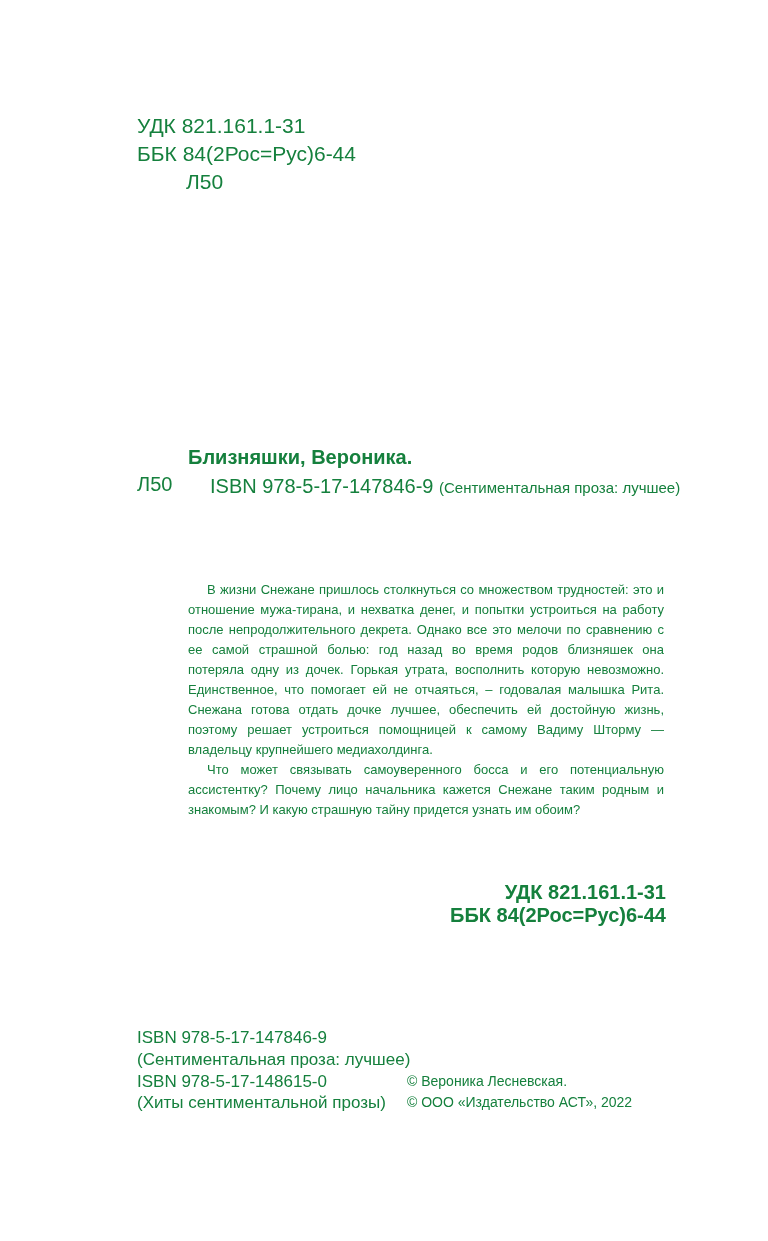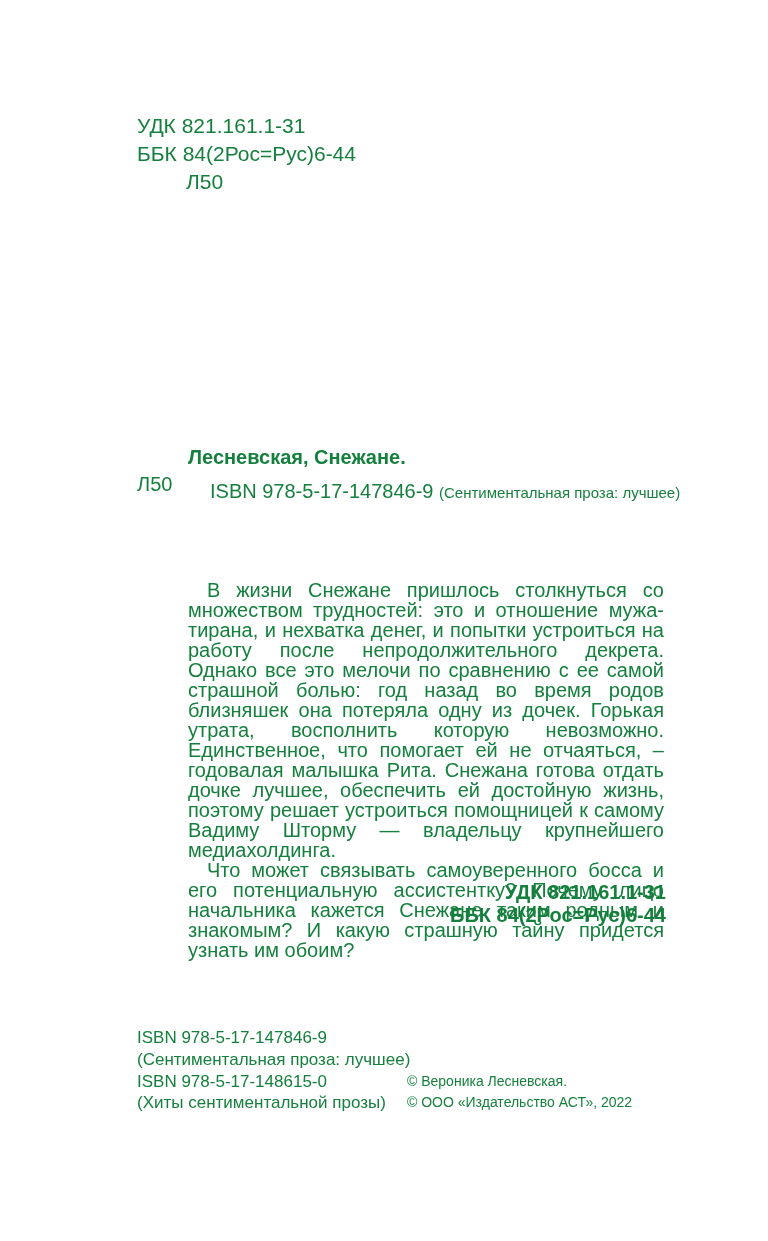--- a/index.html
+++ b/index.html
@@ -41,30 +41,30 @@
     line-height: 27px;
   }
   .author-heading { font-weight: 700; }
   .hang-line { position: relative; padding-left: 22px; }
   .hang-line .author-sign {
     position: absolute;
     left: -51px;
     top: 0;
   }
   .isbn-block { padding-left: 22px; margin-top: 2px; }
-  .isbn-line { font-size: 20px; line-height: 37px; white-space: nowrap; }
+  .isbn-line { font-size: 20px; line-height: 27px; white-space: nowrap; }
   .series-small { font-size: 15px; }
 
   
   .annotation {
     position: absolute;
     left: 188px;
     top: 580px;
     width: 476px;
-    font-size: 20px;
+    font-size: 13px;
     line-height: 20px;
     text-align: justify;
   }
   .annotation p { margin: 0; text-indent: 19px; }
 
   
   .codes {
     position: absolute;
     left: 188px;
     top: 881px;
@@ -98,21 +98,21 @@
 
 <div class="page">
 
   <div class="top-block">
     <div>УДК 821.161.1-31</div>
     <div>ББК 84(2Рос=Рус)6-44</div>
     <div class="author-sign-line">Л50</div>
   </div>
 
   <div class="catalog">
-    <div class="author-heading">Лесневская, Снежане.</div>
+    <div class="author-heading">Близняшки, Вероника.</div>
     <div class="hang-line">
       <span class="author-sign">Л50</span>
     </div>
     <div class="isbn-block">
       <div class="isbn-line">
         <span>ISBN 978-5-17-147846-9</span>
         <span class="series-small">(Сентиментальная проза: лучшее)</span>
       </div>
     </div>
   </div>

